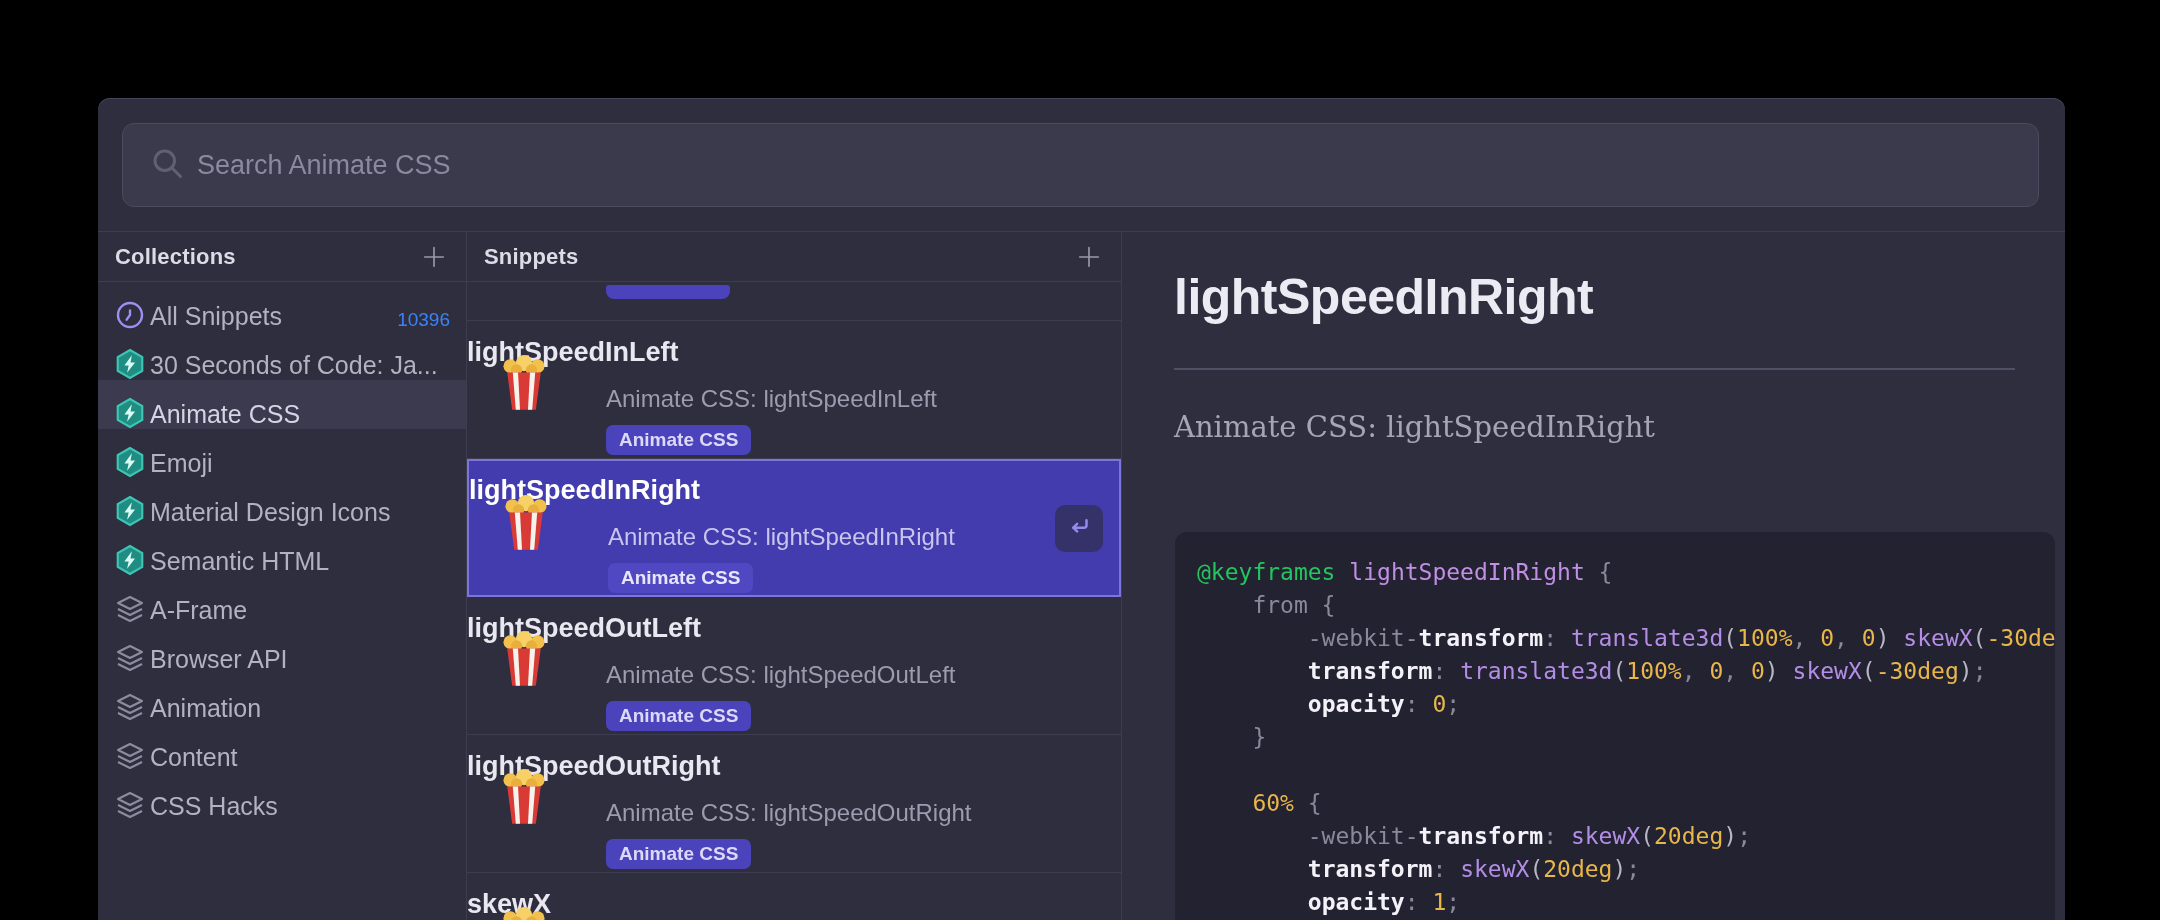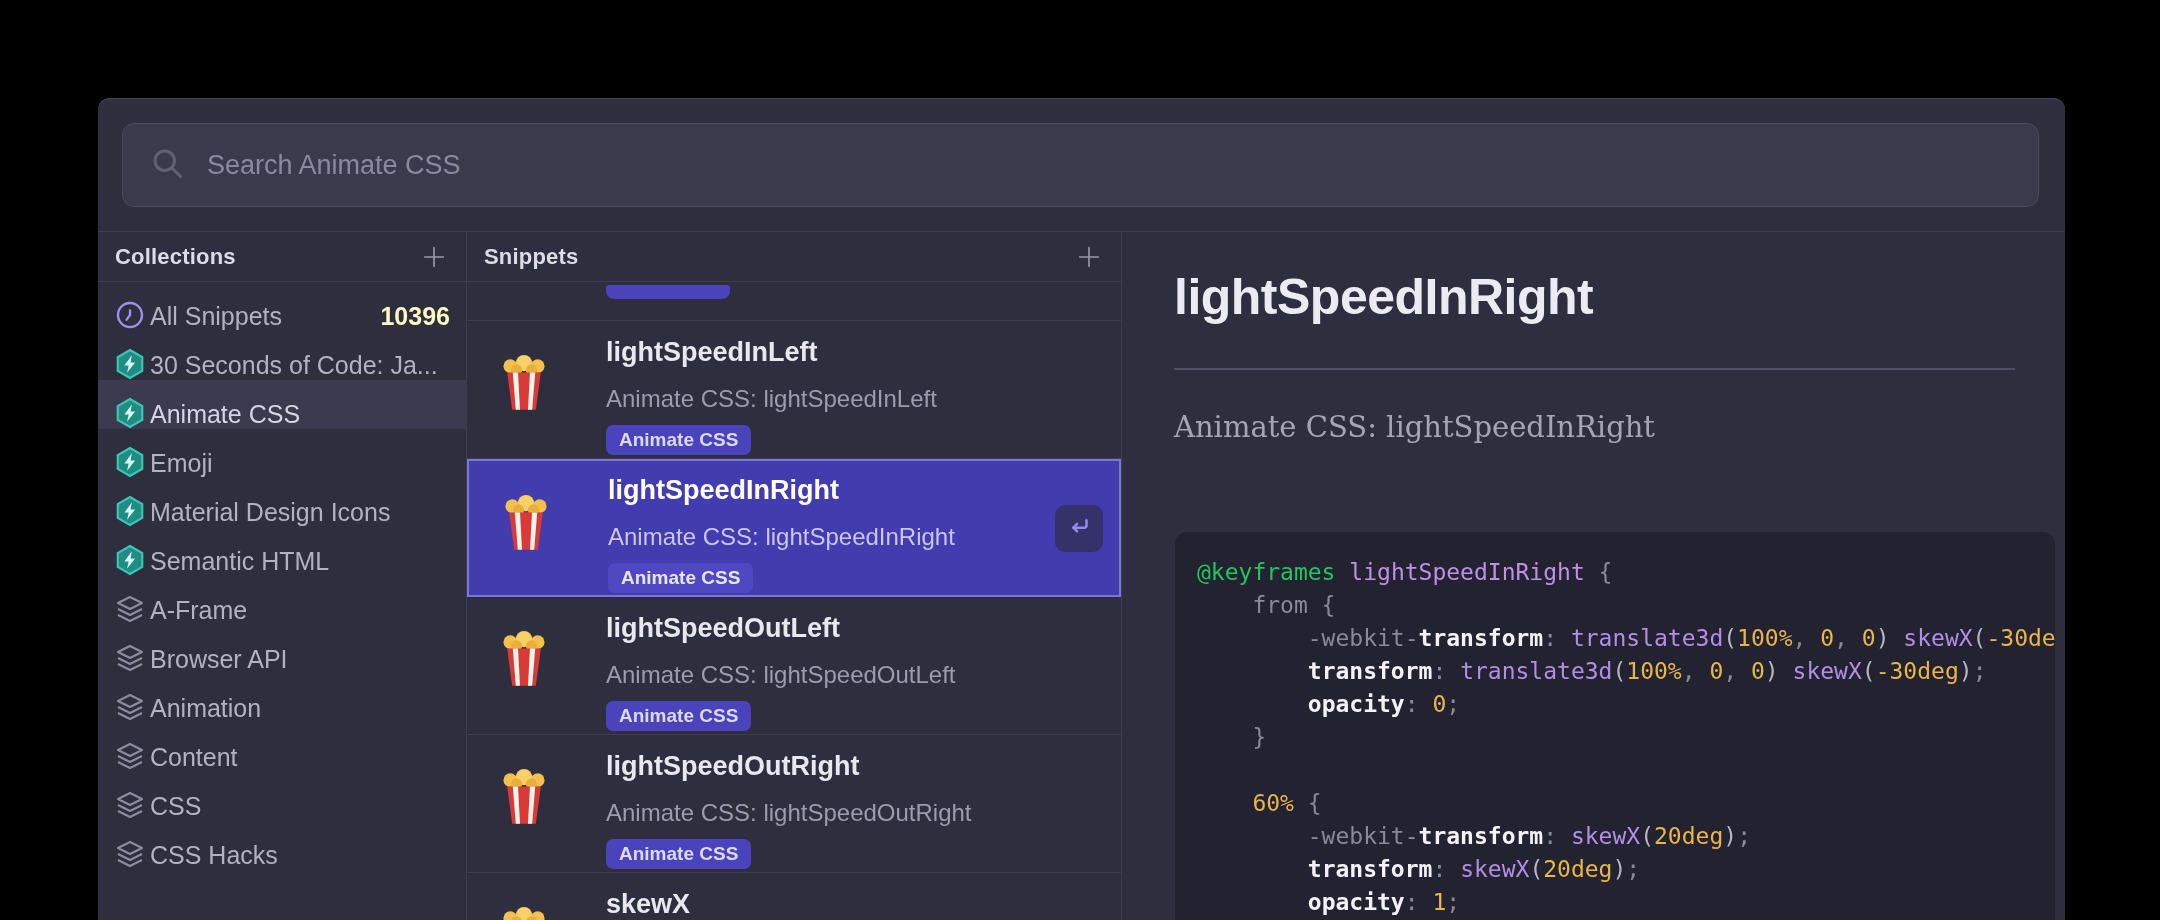--- a/index.html
+++ b/index.html
@@ -7,21 +7,21 @@
     font-family:"Liberation Sans", sans-serif; }
 
   .window { position:absolute; left:98px; top:98px; width:1967px; height:822px;
     background:#2f2e3e; border-radius:12px 12px 0 0; overflow:hidden;
     display:flex; flex-direction:column; box-shadow:inset 0 1px 0 #45445a; }
 
   
   .search-row { flex:none; height:134px; border-bottom:1px solid #3e3d50; position:relative; }
   .search-bar { position:absolute; left:24px; top:25px; width:1917px; height:84px;
     background:#3b3a4c; border:1px solid #4b4a5f; border-radius:12px;
-    display:flex; align-items:center; padding:0 26px; gap:22px; }
+    display:flex; align-items:center; padding:0 26px; gap:12px; }
   .search-input { flex:1; background:transparent; border:none; outline:none;
     font-size:27px; color:#c9c7d6; font-family:"Liberation Sans", sans-serif; }
   .search-input::placeholder { color:#8b89a0; opacity:1; }
 
   
   .main { flex:1; display:flex; min-height:0; }
   .col { display:flex; flex-direction:column; min-height:0; }
   .col-collections { width:369px; border-right:1px solid #3e3d50; }
   .col-snippets { width:655px; border-right:1px solid #3e3d50; }
   .col-detail { flex:1; position:relative; overflow:hidden; }
@@ -31,31 +31,31 @@
   .panel-title { font-size:22px; font-weight:700; color:#dcdbe6; letter-spacing:.2px; }
   .plus-btn { width:30px; height:30px; display:flex; align-items:center; justify-content:center; cursor:pointer; }
 
   
   .side-list { flex:1; overflow:hidden; }
   .side-item { height:49px; display:flex; align-items:flex-end; padding:0 16px; gap:4px;
     font-size:25px; color:#b3b1c3; cursor:pointer; }
   .side-item.selected { background:#3b3a4e; color:#d6d4e2; }
   .side-item .s-icon { width:32px; height:32px; flex:none; display:flex; align-items:center; justify-content:center; }
   .side-item .s-label { flex:1; white-space:nowrap; overflow:hidden; }
-  .side-item .s-count { font-size:25px; color:#fef9c3;font-weight:bold; }
+  .side-item .s-count { font-size:19px; color:#3b82f6; }
 
   
   .snip-list { flex:1; overflow:hidden; position:relative; }
   .snip-fragment { height:39px; border-bottom:1px solid #3e3d50; position:relative; overflow:hidden; }
   .snip-fragment .frag-pill { position:absolute; left:139px; top:3px; width:124px; height:14px;
     background:#4a43bb; border-radius:3px 3px 8px 8px; }
   .snip-item { height:138px; border-bottom:1px solid #3e3d50; position:relative;
     padding:16px 20px 0 0; cursor:pointer; }
   .snip-item .pop { position:absolute; left:32px; top:34px; width:50px; height:56px; }
-  .snip-item .t-title { margin-left:139px; font-size:27px; font-weight:600; color:#e9e8f0; }
+  .snip-item .t-title { font-size:27px; font-weight:600; color:#e9e8f0; }
   .snip-item .t-desc { margin-left:139px; margin-top:17px; font-size:24px; color:#9d9bb0; }
   .snip-item .t-tag { margin-left:139px; margin-top:12px; display:inline-block; height:30px;
     line-height:30px; padding:0 13px; background:#4a43bb; color:#dcd9f8;
     font-size:19px; font-weight:700; border-radius:7px; }
   .snip-item.selected { background:#433cae; border:2px solid #7d76da; border-bottom:2px solid #7d76da;
     padding-top:14px; }
   .snip-item.selected .t-title { color:#ffffff; }
   .snip-item.selected .t-desc { color:#c9c6ee; }
   .snip-item.selected .t-tag { background:#4f48c2; color:#e8e6fc; }
   .snip-item.partial { border-bottom:none; height:100px; overflow:hidden; }
@@ -205,30 +205,20 @@
             <span class="s-label">Content</span>
           </div>
           <div class="side-item">
             <span class="s-icon">
               <svg width="32" height="32" viewBox="0 0 24 24" fill="none" stroke="#8e8ca0" stroke-width="1.5" stroke-linejoin="round">
                 <path d="M12 3 L21 7.5 12 12 3 7.5 Z"></path>
                 <path d="M21 12 L12 16.5 3 12"></path>
                 <path d="M21 16.5 L12 21 3 16.5"></path>
               </svg>
             </span>
-            <span class="s-label">CSS</span>
-          </div>
-          <div class="side-item">
-            <span class="s-icon">
-              <svg width="32" height="32" viewBox="0 0 24 24" fill="none" stroke="#8e8ca0" stroke-width="1.5" stroke-linejoin="round">
-                <path d="M12 3 L21 7.5 12 12 3 7.5 Z"></path>
-                <path d="M21 12 L12 16.5 3 12"></path>
-                <path d="M21 16.5 L12 21 3 16.5"></path>
-              </svg>
-            </span>
             <span class="s-label">CSS Hacks</span>
           </div>
         </div>
     </div>
 
     <div class="col col-snippets">
       <div class="panel-header">
         <span class="panel-title">Snippets</span>
         <span class="plus-btn">
           <svg width="28" height="28" viewBox="0 0 24 24" stroke="#9b99ac" stroke-width="1.4" fill="none" stroke-linecap="round">

